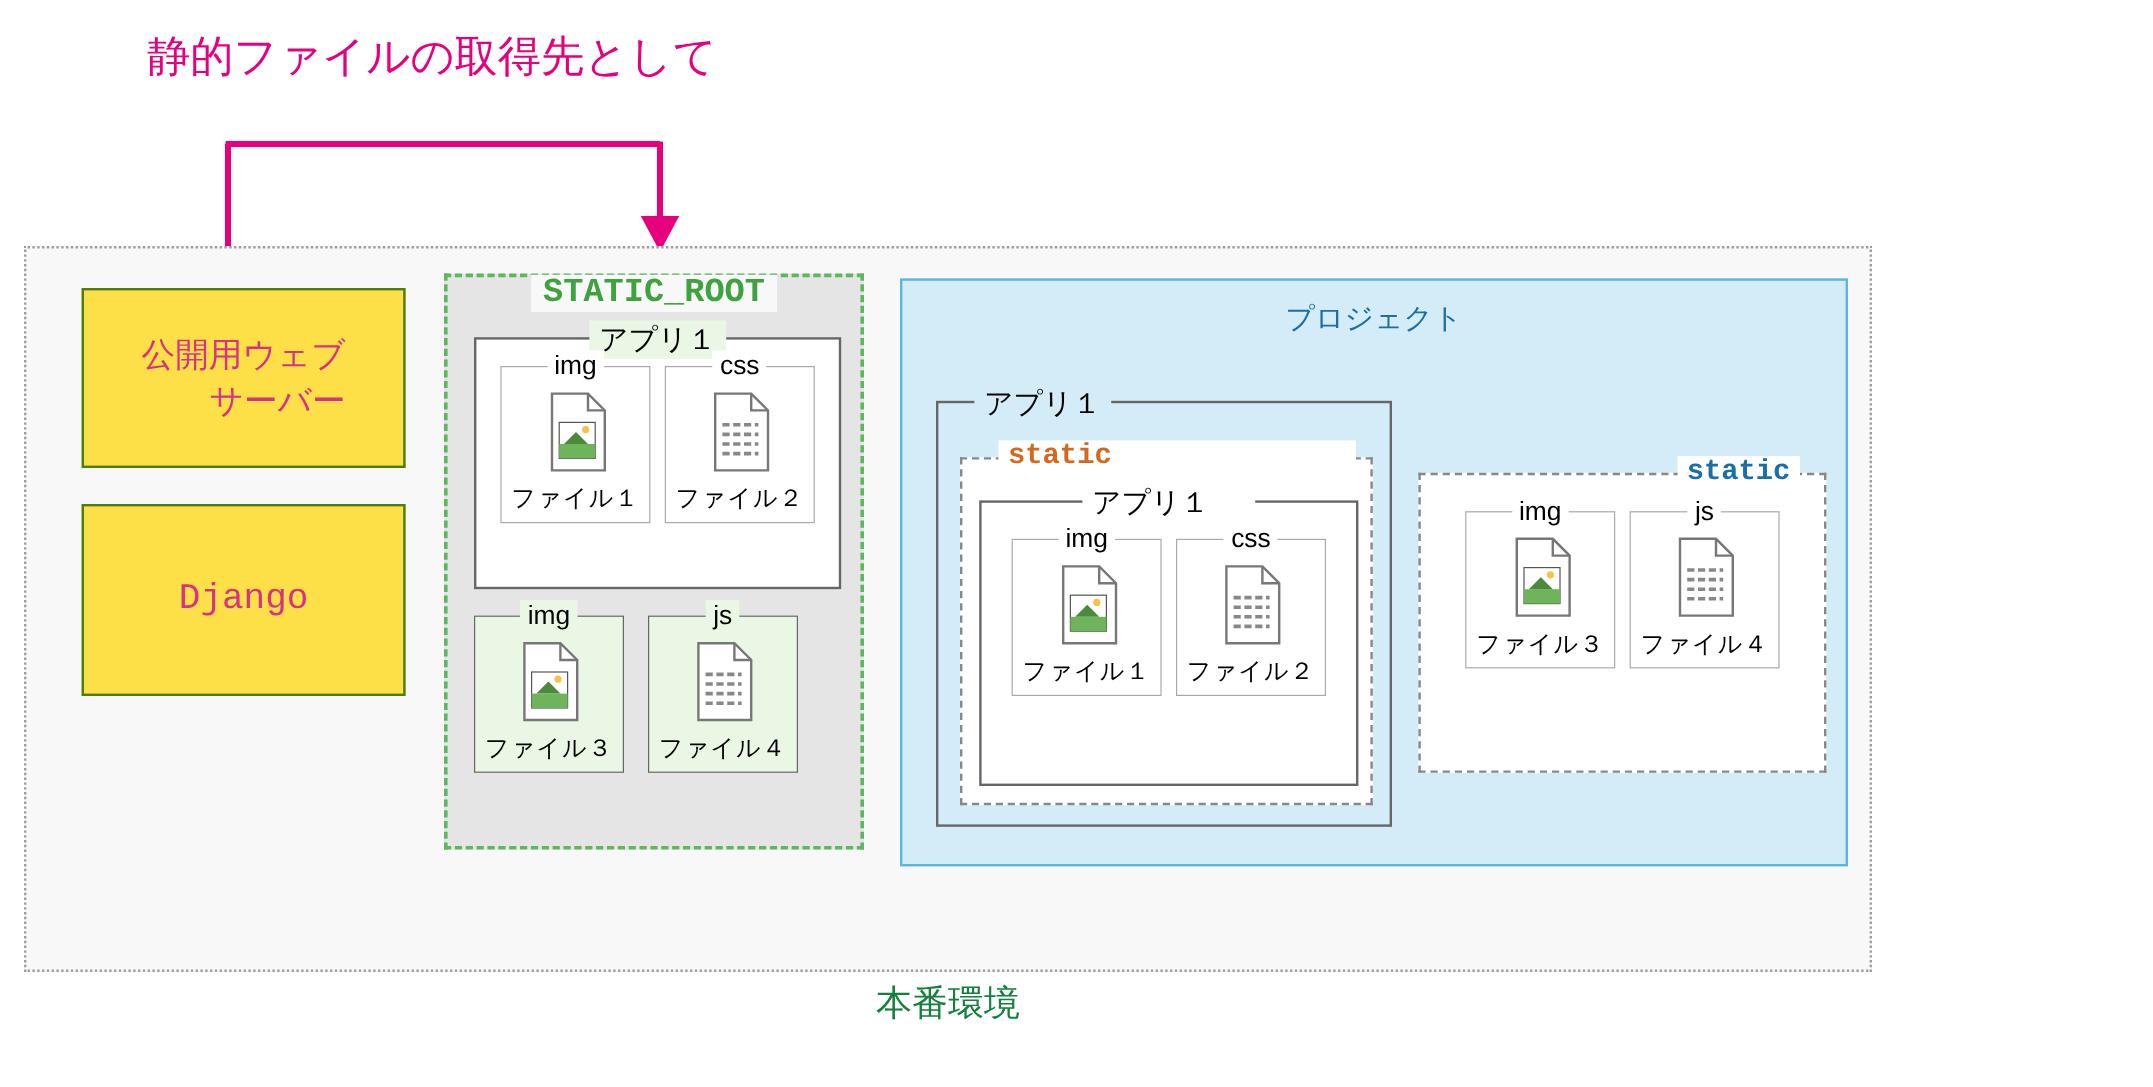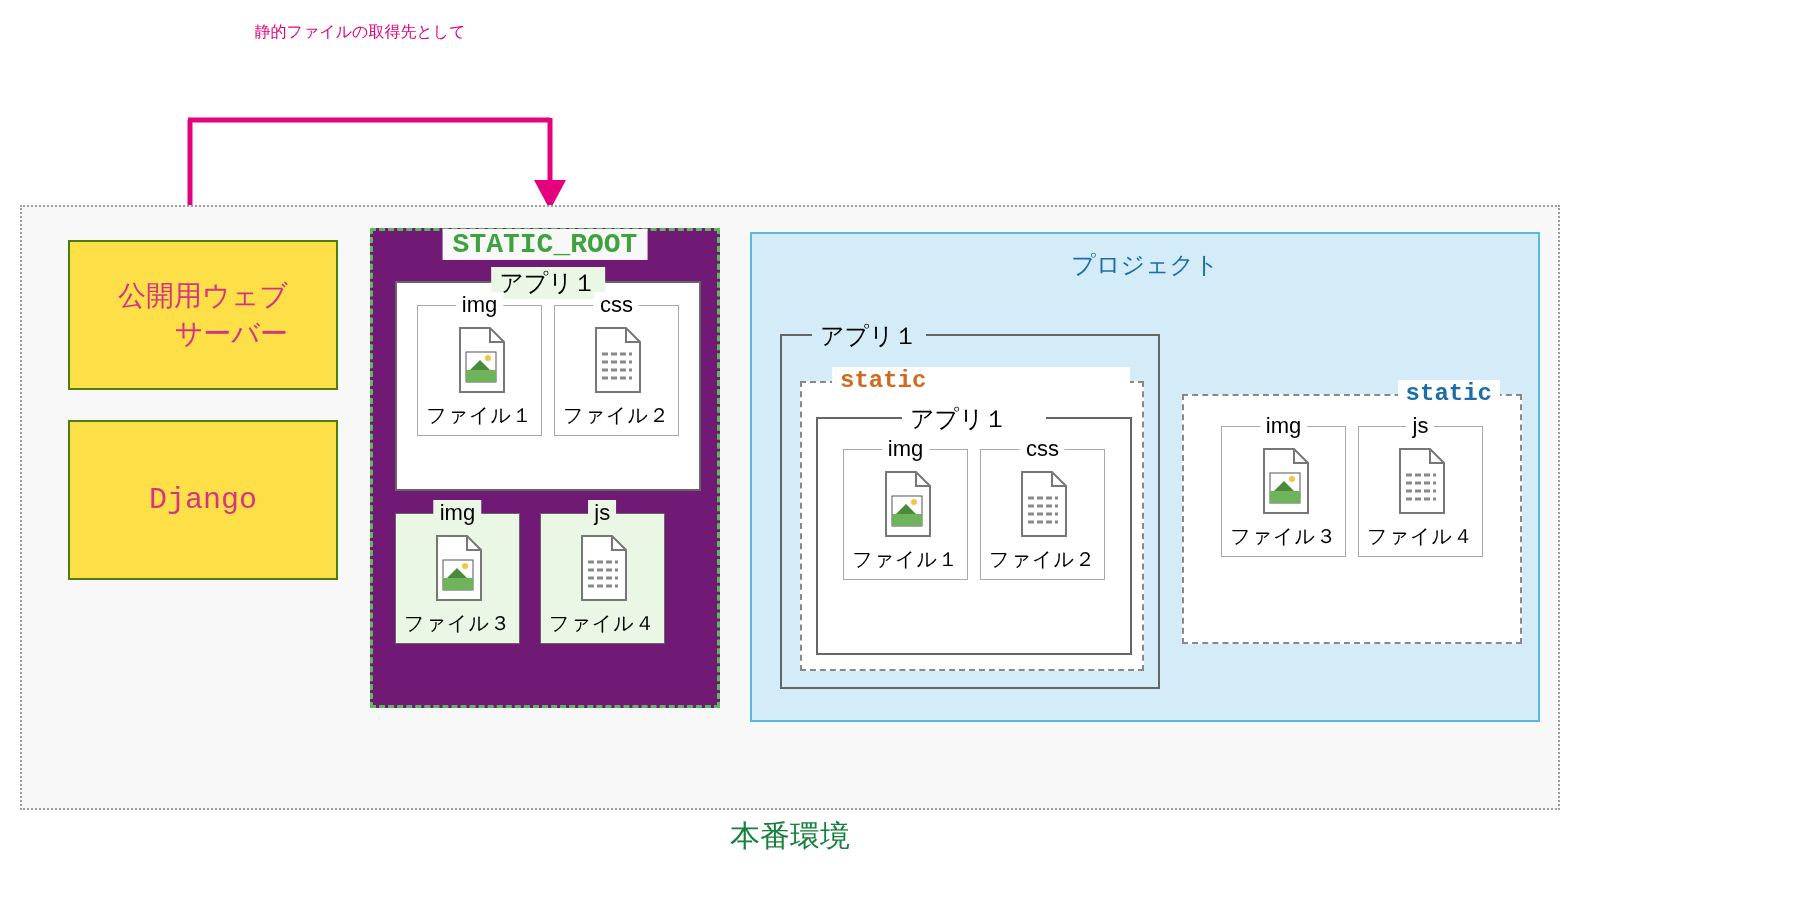--- a/index.html
+++ b/index.html
@@ -14,21 +14,21 @@
     position: relative;
     width: 1774px;
     height: 886px;
   }
   .annotation {
     position: absolute;
     left: 100px; top: 10px;
     width: 500px;
     text-align: center;
     color: #e6007e;
-    font-size: 16px;
+    font-size: 36px;
     line-height: 1.5;
     font-weight: 500;
   }
   .arrow-svg {
     position: absolute;
     left: 160px; top: 100px;
     width: 420px; height: 110px;
     overflow: visible;
   }
   .arrow-svg line { stroke: #e6007e; stroke-width: 5; }
@@ -61,21 +61,21 @@
     color: #d63384;
   }
   .web-server { left: 58px; top: 230px; width: 270px; height: 150px; }
   .django-box { left: 58px; top: 410px; width: 270px; height: 160px; font-family: "Courier New", monospace; font-size: 30px; }
 
   .static-root-box {
     position: absolute;
     left: 360px; top: 218px;
     width: 350px; height: 480px;
     border: 3px dashed #5cb85c;
-    background: #701a75;
+    background: #e5e5e5;
   }
   .static-root-label {
     position: absolute;
     top: -2px; left: 50%; transform: translateX(-50%);
     background: #f8f8f8;
     padding: 0 10px;
     font-family: "Courier New", monospace;
     font-weight: bold;
     font-size: 28px;
     color: #3ea23e;

